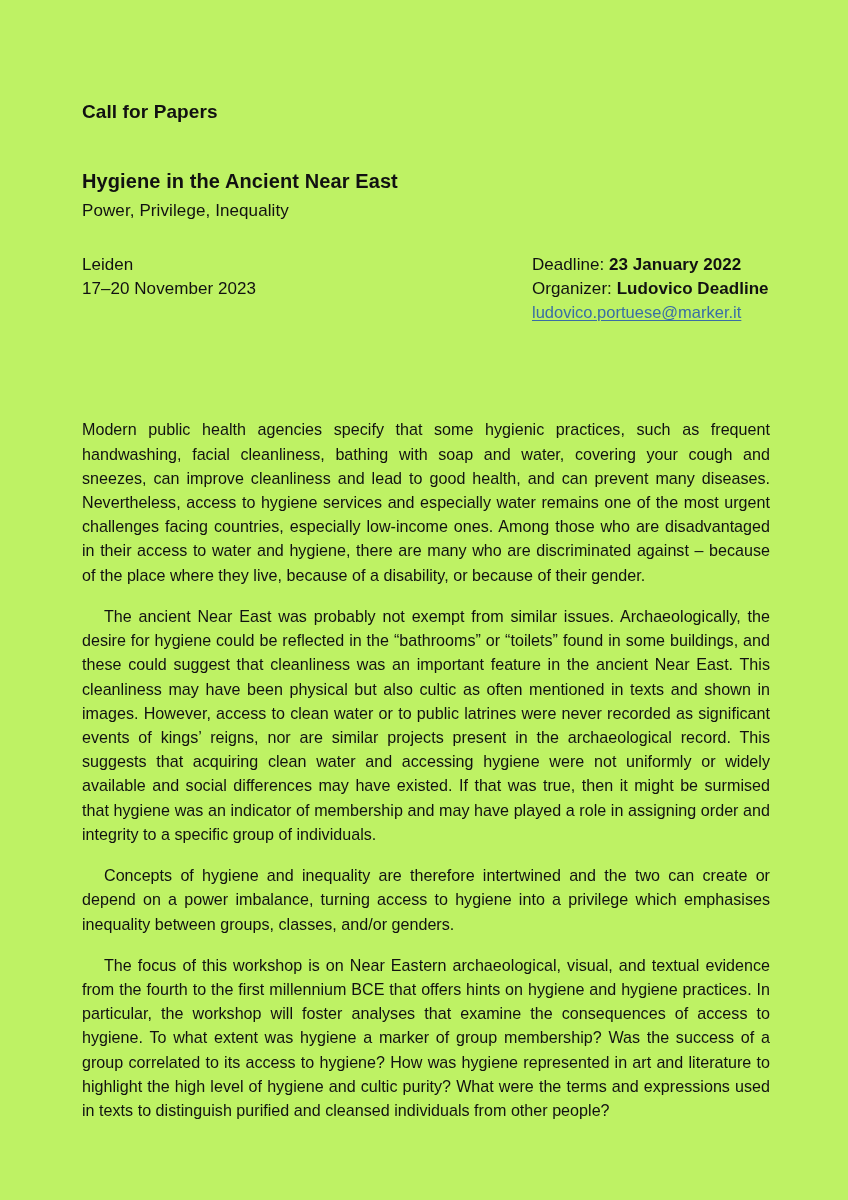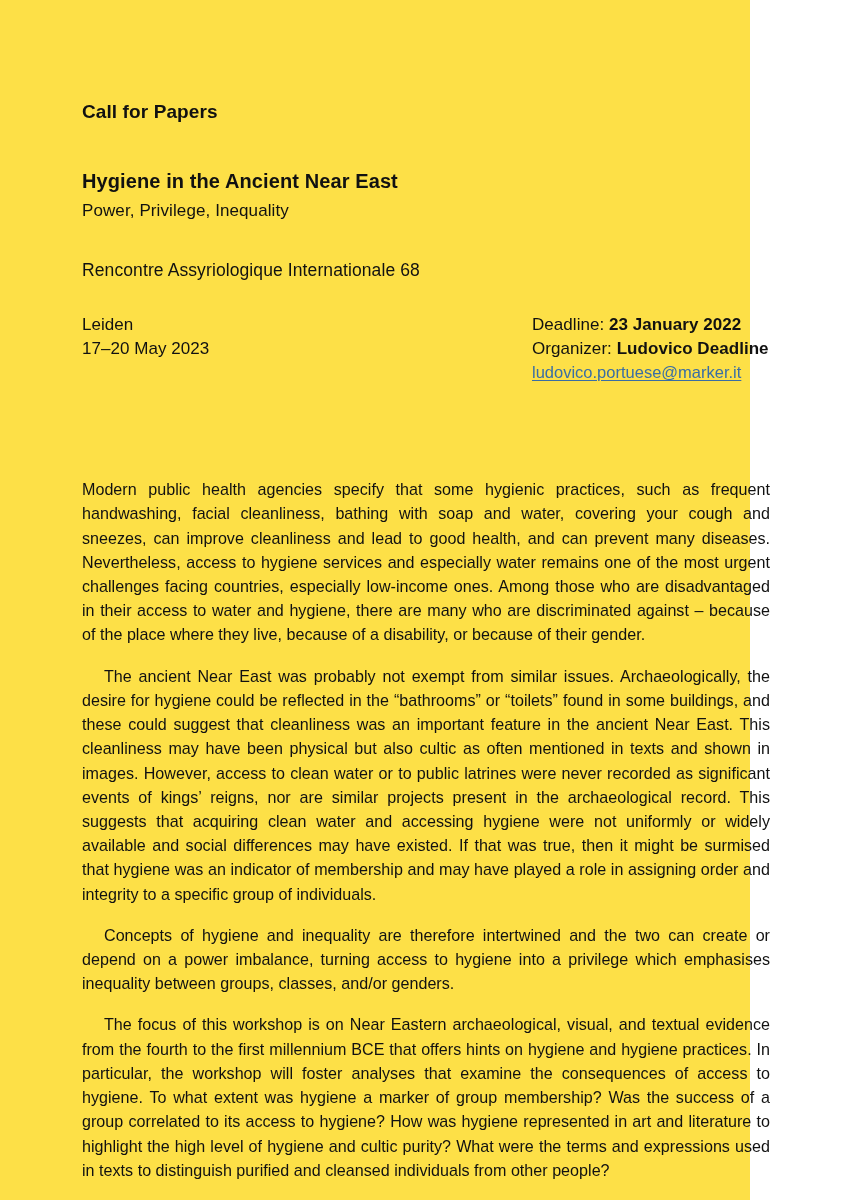--- a/index.html
+++ b/index.html
@@ -10,23 +10,23 @@
   body {
     width: 848px;
     height: 1200px;
     font-family: "Liberation Sans", sans-serif;
     color: #111111;
     -webkit-font-smoothing: antialiased;
   }
 
   .page {
     position: relative;
-    width: 750px;
+    width: 848px;
     height: 1200px;
-    background: #fde047;
+    background: #bef264;
     box-sizing: border-box;
   }
 
   .content {
     position: absolute;
     left: 82px;
     top: 100px;
     width: 688px;
   }
 
@@ -125,27 +125,26 @@
 <div class="page">
   <div class="content">
 
     <h1 class="kicker">Call for Papers</h1>
 
     <div class="title-block">
       <h2 class="doc-title">Hygiene in the Ancient Near East</h2>
       <div class="doc-subtitle">Power, Privilege, Inequality</div>
     </div>
 
-    <div class="conference">Rencontre Assyriologique Internationale 68</div>
 
     <div class="meta-row">
 
       <div class="meta-left">
         <div class="meta-line">Leiden</div>
-        <div class="meta-line">17–20 May 2023</div>
+        <div class="meta-line">17–20 November 2023</div>
       </div>
 
       <div class="meta-right">
         <div class="meta-line"><span>Deadline: </span><b>23 January 2022</b></div>
         <div class="meta-line"><span>Organizer: </span><b>Ludovico Deadline</b></div>
         <a class="email-link">ludovico.portuese@marker.it</a>
       </div>
 
     </div>
 

